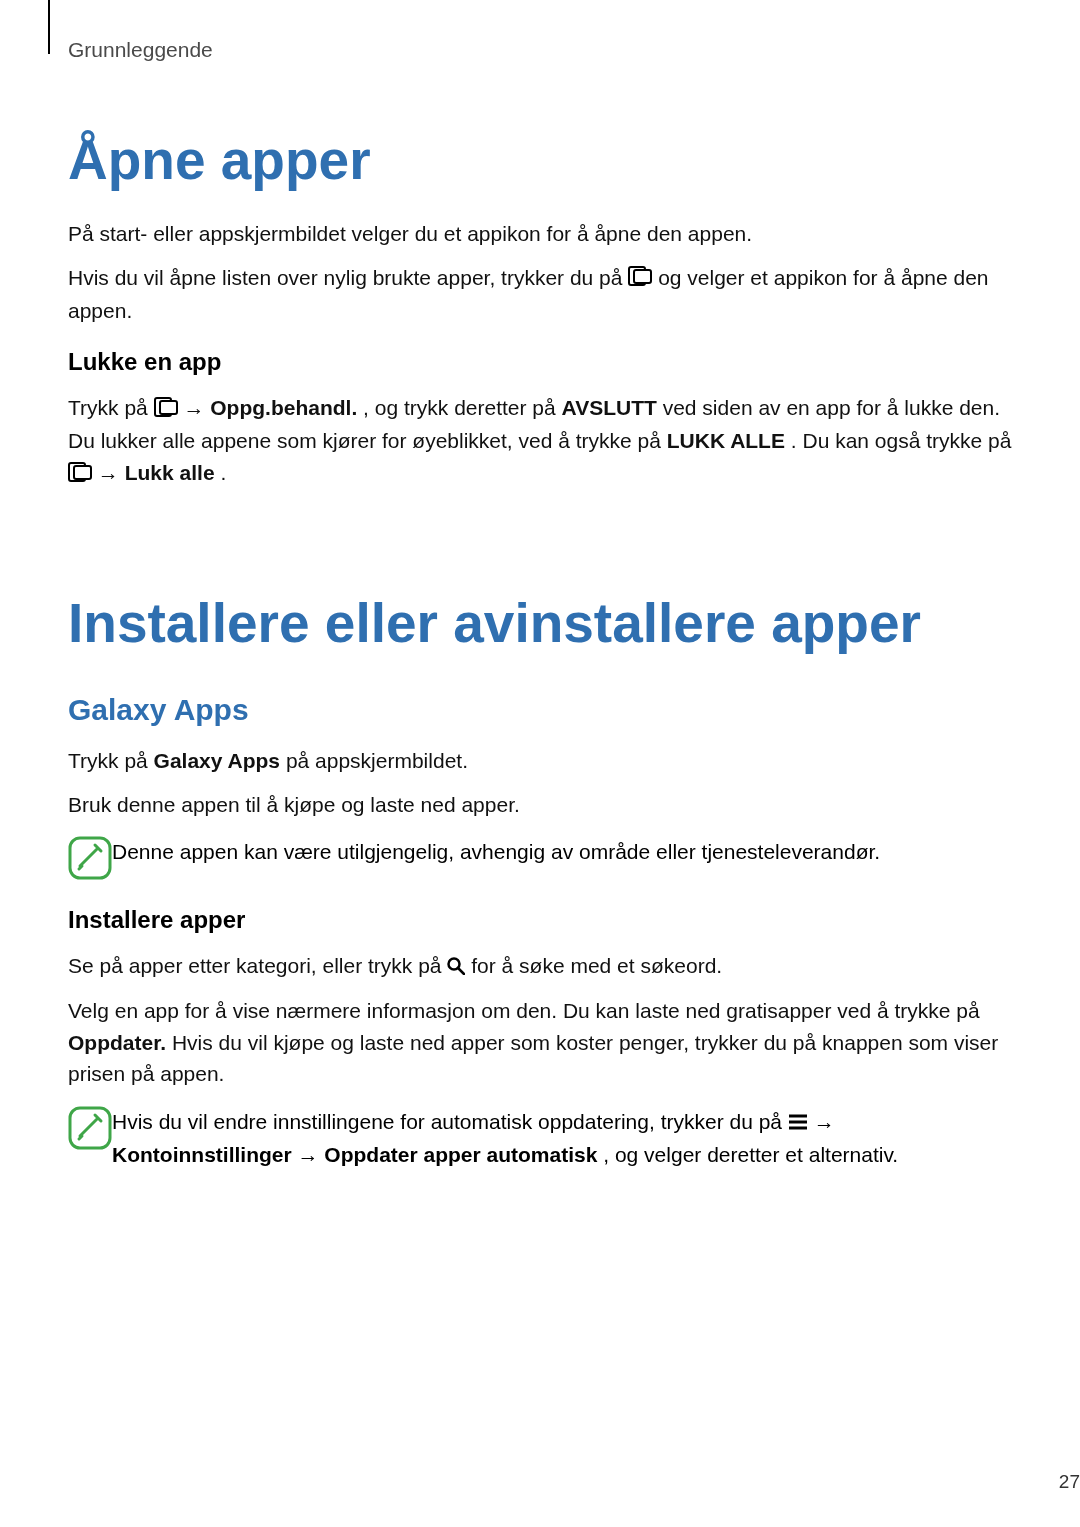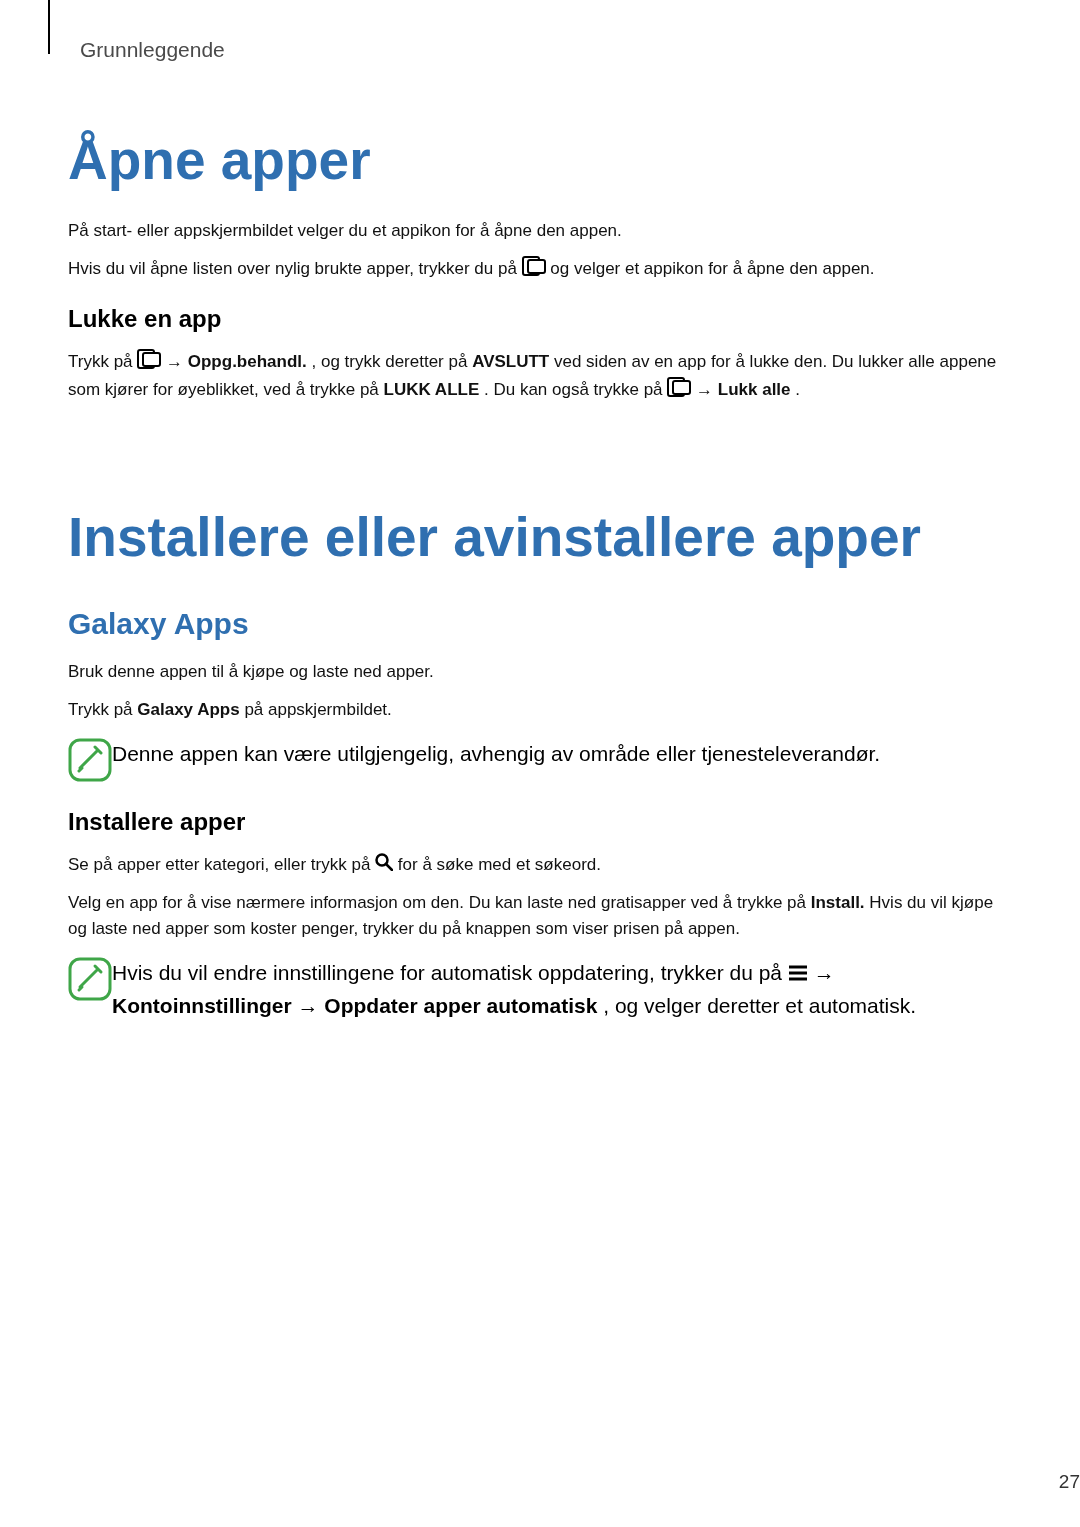--- a/index.html
+++ b/index.html
@@ -1,23 +1,23 @@
 <!DOCTYPE html>
 <html><head>
 <meta charset="utf-8">
 <style>
   * { box-sizing: border-box; margin: 0; padding: 0; }
   html, body { width: 1080px; height: 1527px; background: #fff; font-family: Arial, Helvetica, sans-serif; color: #000; }
   .page { padding: 38px 68px 0 68px; position: relative; height: 100%; }
   .rule { position: absolute; left: 48px; top: 0; width: 2px; height: 54px; background: #000; }
-  .breadcrumb { font-size: 21px; color: #4a4a4a; margin-bottom: 66px; margin-left: 12px; }
+  .breadcrumb { font-size: 21px; color: #4a4a4a; margin-bottom: 66px; margin-left: 0; }
   h1.blue { color: #2f6fb0; font-size: 55px; font-weight: 700; margin-bottom: 26px; }
   h2.blue { color: #2f6fb0; font-size: 30px; font-weight: 700; margin-bottom: 18px; margin-top: 38px; }
   h3.black { color: #000; font-size: 24px; font-weight: 700; margin-top: 22px; margin-bottom: 16px; }
-  p { font-size: 17px; line-height: 1.5; margin-bottom: 12px; color: #111; }
+  p { font-size: 21px; line-height: 1.5; margin-bottom: 12px; color: #111; }
   .bold { font-weight: 700; }
   .section-gap { margin-top: 101px; }
   .note-row { display: flex; align-items: flex-start; margin-top: 16px; margin-bottom: 8px; }
   .note-icon { flex: 0 0 44px; }
   .note-text { flex: 1; font-size: 21px; line-height: 1.5; }
   .inline-icon { display: inline-block; vertical-align: middle; }
   .page-num { position: absolute; bottom: 34px; left: 0; right: 0; text-align: right; font-size: 19px; color: #333; }
   svg.recent { width: 24px; height: 20px; }
   svg.menu { width: 20px; height: 18px; }
   svg.search { width: 18px; height: 18px; }
@@ -71,27 +71,27 @@
     </span>
     <span> → </span>
     <span class="bold">Lukk alle</span>
     <span>.</span>
   </p>
 
   <h1 class="blue section-gap">Installere eller avinstallere apper</h1>
 
   <h2 class="blue">Galaxy Apps</h2>
 
-  <p>Bruk denne appen til å kjøpe og laste ned apper.</p>
-
   <p>
     <span>Trykk på </span>
     <span class="bold">Galaxy Apps</span>
     <span> på appskjermbildet.</span>
   </p>
+
+  <p>Bruk denne appen til å kjøpe og laste ned apper.</p>
 
   <div class="note-row">
     <div class="note-icon">
       <svg class="notebox" viewBox="0 0 44 44">
         <rect x="2" y="2" width="40" height="40" rx="10" fill="none" stroke="#3fa648" stroke-width="3"></rect>
         <path d="M12 30 L30 12 M27 9 L33 15 M11 33 L14 30" fill="none" stroke="#3fa648" stroke-width="3" stroke-linecap="round"></path>
       </svg>
     </div>
     <div class="note-text">Denne appen kan være utilgjengelig, avhengig av område eller tjenesteleverandør.</div>
   </div>
@@ -104,21 +104,21 @@
       <svg class="search" viewBox="0 0 18 18">
           <circle cx="7" cy="7" r="5.5" fill="none" stroke="#000" stroke-width="2.5"></circle>
           <line x1="11" y1="11" x2="17" y2="17" stroke="#000" stroke-width="2.5" stroke-linecap="round"></line>
         </svg>
     </span>
     <span> for å søke med et søkeord.</span>
   </p>
 
   <p>
     <span>Velg en app for å vise nærmere informasjon om den. Du kan laste ned gratisapper ved å trykke på </span>
-    <span class="bold">Install.</span>
+    <span class="bold">Oppdater.</span>
     <span> Hvis du vil kjøpe og laste ned apper som koster penger, trykker du på knappen som viser prisen på appen.</span>
   </p>
 
   <div class="note-row">
     <div class="note-icon">
       <svg class="notebox" viewBox="0 0 44 44">
         <rect x="2" y="2" width="40" height="40" rx="10" fill="none" stroke="#3fa648" stroke-width="3"></rect>
         <path d="M12 30 L30 12 M27 9 L33 15 M11 33 L14 30" fill="none" stroke="#3fa648" stroke-width="3" stroke-linecap="round"></path>
       </svg>
     </div>
@@ -128,18 +128,18 @@
         <svg class="menu" viewBox="0 0 20 18">
             <line x1="1" y1="3" x2="19" y2="3" stroke="#000" stroke-width="3"></line>
             <line x1="1" y1="9" x2="19" y2="9" stroke="#000" stroke-width="3"></line>
             <line x1="1" y1="15" x2="19" y2="15" stroke="#000" stroke-width="3"></line>
           </svg>
       </span>
       <span> → </span>
       <span class="bold">Kontoinnstillinger</span>
       <span> → </span>
       <span class="bold">Oppdater apper automatisk</span>
-      <span>, og velger deretter et automatisk.</span>
+      <span>, og velger deretter et alternativ.</span>
     </div>
   </div>
 
   <div class="page-num">27</div>
 </div>
 
 </body></html>

